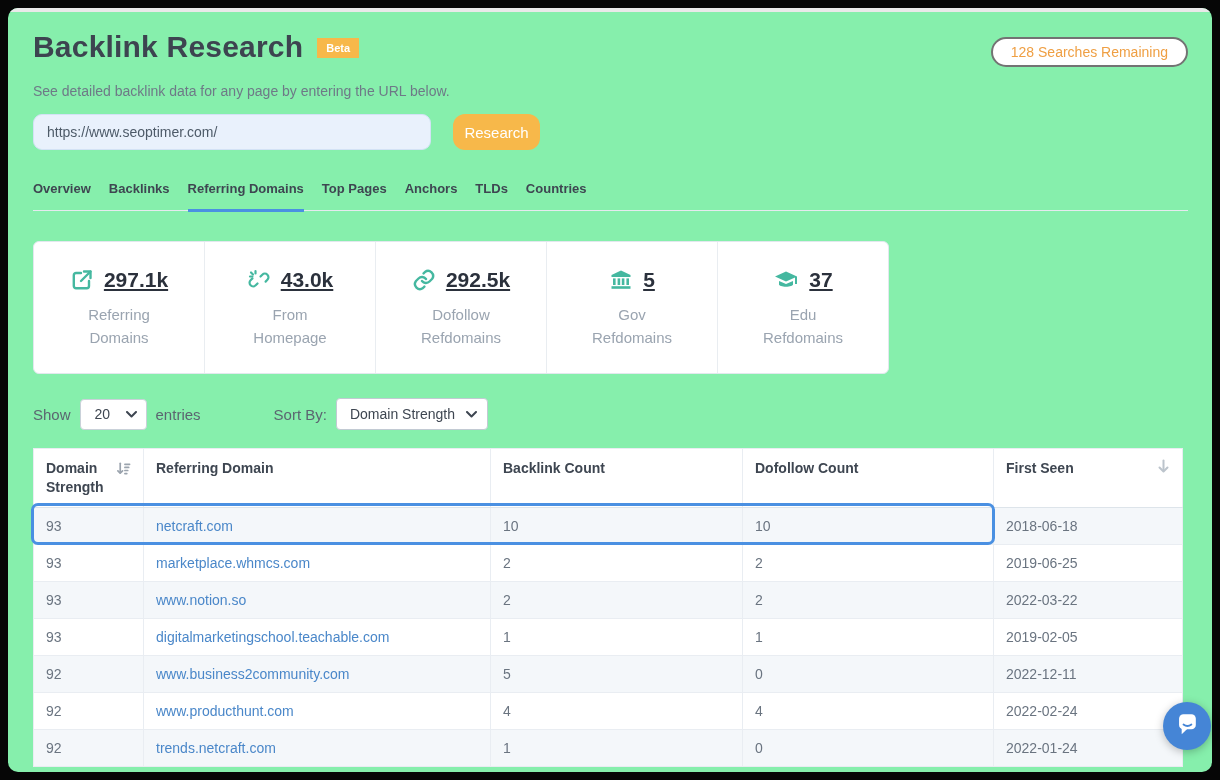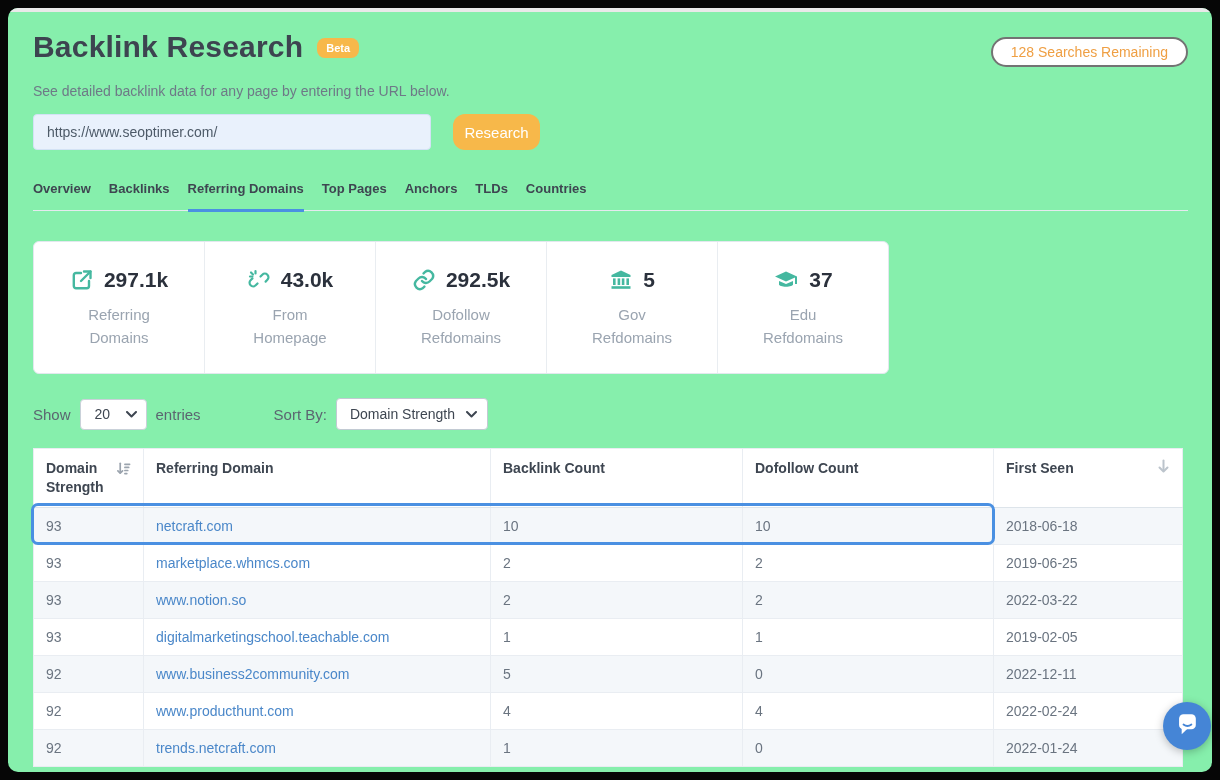--- a/index.html
+++ b/index.html
@@ -7,40 +7,40 @@
   body { font-family:"Liberation Sans","DejaVu Sans",sans-serif; background:#060606; position:relative; overflow:hidden; }
   .frame { position:absolute; inset:0; background:#060606; }
   .page { position:absolute; left:8px; top:8px; width:1204px; height:764px; background:#86efac; border-radius:10px; overflow:hidden; }
   .top-strip { height:4px; width:100%; background:#e9e9e9; }
   .content { padding:18px 24px 0 25px; }
 
   
   .header-row { display:flex; justify-content:space-between; align-items:flex-start; }
   .title-group { display:flex; align-items:center; }
   .page-title { font-size:30px; font-weight:600; color:#3d4450; letter-spacing:0.2px; }
-  .beta-badge { margin-left:14px; margin-top:2px; background:#f7b84a; color:#ffffff; font-size:11px; font-weight:700; padding:4px 9px; border-radius:8px; }
+  .beta-badge { margin-left:14px; margin-top:2px; background:#f7b84a; color:#ffffff; font-size:11px; font-weight:700; padding:4px 9px; border-radius:0; }
   .searches-pill { margin-top:7px; border:2px solid #737373; color:#ef9f43; background:#ffffff; font-size:14px; padding:5px 18px; border-radius:20px; cursor:pointer; }
 
   .subtitle { margin-top:16px; font-size:14px; color:#6e7987; }
 
   .search-row { margin-top:15px; display:flex; }
-  .url-input { width:398px; height:36px; background:#e9f1fc; border:1px solid #d3e2f5; border-radius:4px; padding:0 13px; font-size:14px; color:#4d5a68; font-family:inherit; outline:none; }
+  .url-input { width:398px; height:36px; background:#e9f1fc; border:1px solid #d3e2f5; border-radius:9px; padding:0 13px; font-size:14px; color:#4d5a68; font-family:inherit; outline:none; }
   .research-button { margin-left:22px; width:87px; height:36px; background:#f7b84a; border:none; border-radius:12px; color:#ffffff; font-size:15px; font-family:inherit; cursor:pointer; }
 
   
   .tabs { margin-top:31px; display:flex; gap:18px; border-bottom:1px solid #e5eaef; }
   .tab { font-size:13px; font-weight:700; color:#3e4651; padding-bottom:13px; border-bottom:3px solid transparent; margin-bottom:-2px; cursor:pointer; white-space:nowrap; }
   .tab.active { border-bottom-color:#4a90e2; }
 
   
   .stats-card { margin-top:30px; width:856px; border:1px solid #e2e8ee; border-radius:6px; background:#ffffff; display:flex; }
   .stat { flex:1; text-align:center; padding:26px 6px 24px; border-right:1px solid #e9edf1; margin:0; }
   .stat:last-child { border-right:none; }
   .stat-top { display:flex; align-items:center; justify-content:center; gap:10px; }
-  .stat-value { font-size:21px; font-weight:700; color:#2b313c; }
+  .stat-value { font-size:21px; font-weight:700; color:#2b313c;text-decoration:underline; }
   .stat-label { margin:12px auto 0; font-size:15px; color:#9aa4b0; line-height:1.5; max-width:110px; }
   .stat-icon svg { display:block; }
 
   
   .controls-row { margin-top:24px; display:flex; align-items:center; font-size:15px; color:#5b6570; }
   .show-select { margin:0 9px; width:67px; height:31px; border:1px solid #c9d1d9; border-radius:4px; display:flex; align-items:center; justify-content:space-between; padding:0 9px 0 14px; font-size:14px; color:#3e4651; cursor:pointer; background:#fff; }
   .search-group { margin-left:auto; display:flex; align-items:center; }
   .search-input { margin-left:9px; width:150px; height:31px; border:1px solid #d7dde3; border-radius:3px; padding:0 8px; font-size:14px; color:#3e4651; font-family:inherit; outline:none; background:#fff; }
   .sort-group { margin-left:73px; display:flex; align-items:center; }
   .sort-select { margin-left:9px; width:152px; height:32px; border:1px solid #c2cad3; border-radius:4px; display:flex; align-items:center; justify-content:space-between; padding:0 10px 0 13px; font-size:14px; color:#3e4651; cursor:pointer; background:#fff; }

